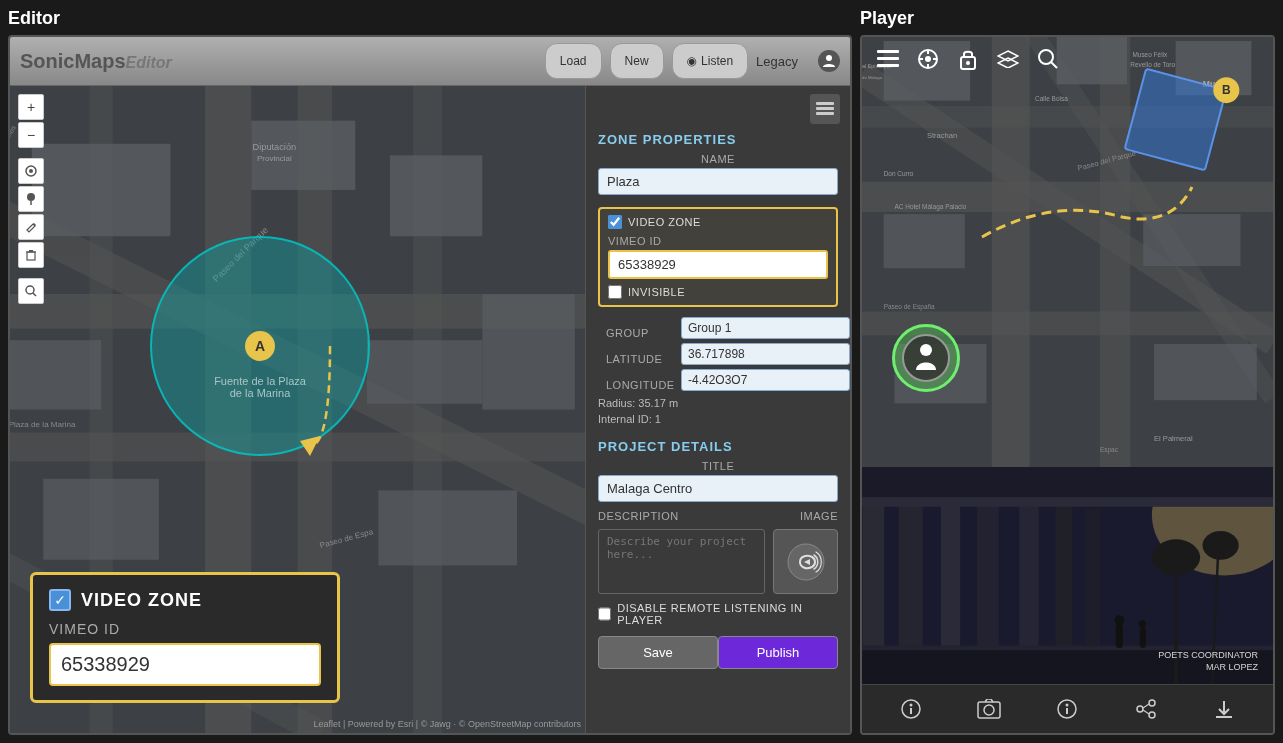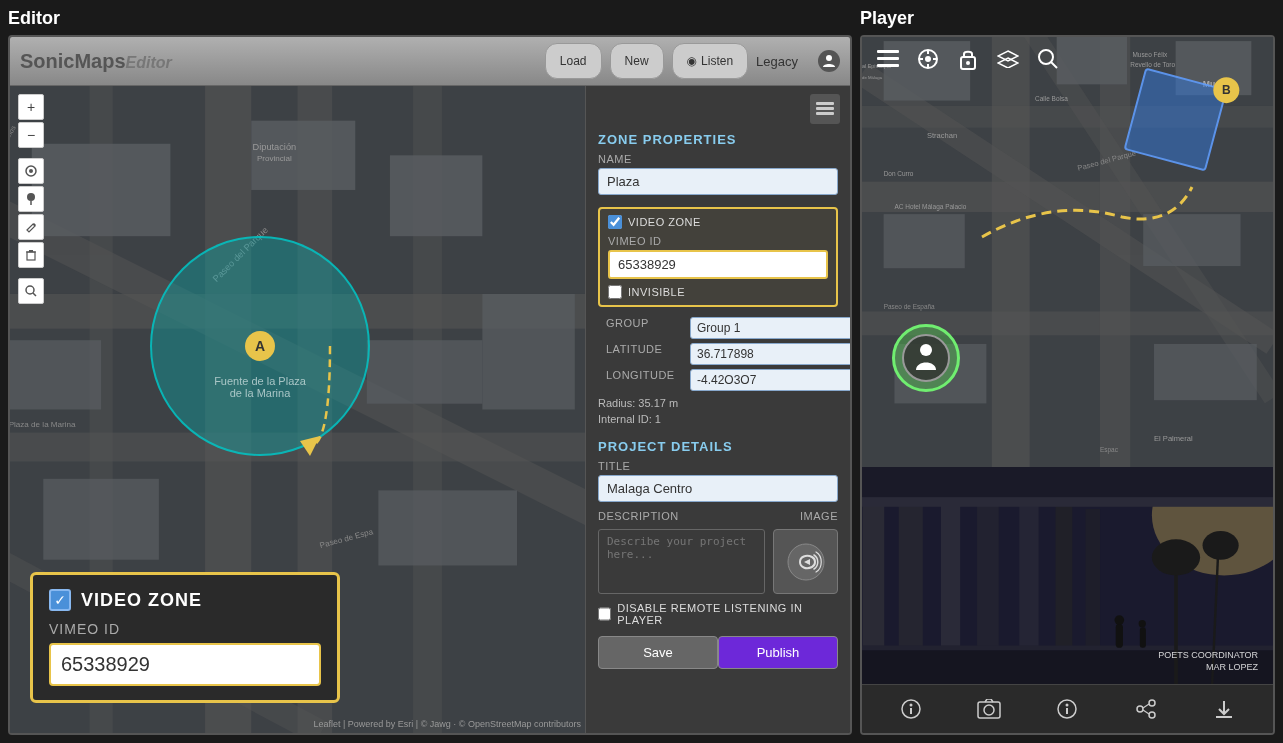--- a/index.html
+++ b/index.html
@@ -288,20 +288,21 @@
 
     .prop-group {
       padding: 0 12px;
     }
     .prop-label {
       color: #aaa;
       font-size: 11px;
       text-transform: uppercase;
       letter-spacing: 0.5px;
       margin-bottom: 3px;
+      text-align: center;
     }
     .prop-input {
       width: 100%;
       padding: 5px 8px;
       background: #e8f0f8;
       border: 1px solid #88a8cc;
       border-radius: 3px;
       font-size: 13px;
       color: #333;
       margin-bottom: 8px;
@@ -355,22 +356,22 @@
     }
     .invisible-label {
       color: #ddd;
       font-size: 11px;
       text-transform: uppercase;
       letter-spacing: 0.5px;
     }
 
     .prop-row {
       display: flex;
-      align-items: flex-start;
-      gap: 19px;
+      align-items: flex-end;
+      gap: 10px;
       padding: 0 20px;
       margin-bottom: 4px;
     }
     .prop-row-label {
       color: #aaa;
       font-size: 11px;
       text-transform: uppercase;
       letter-spacing: 0.5px;
       width: 65px;
       flex-shrink: 0;

